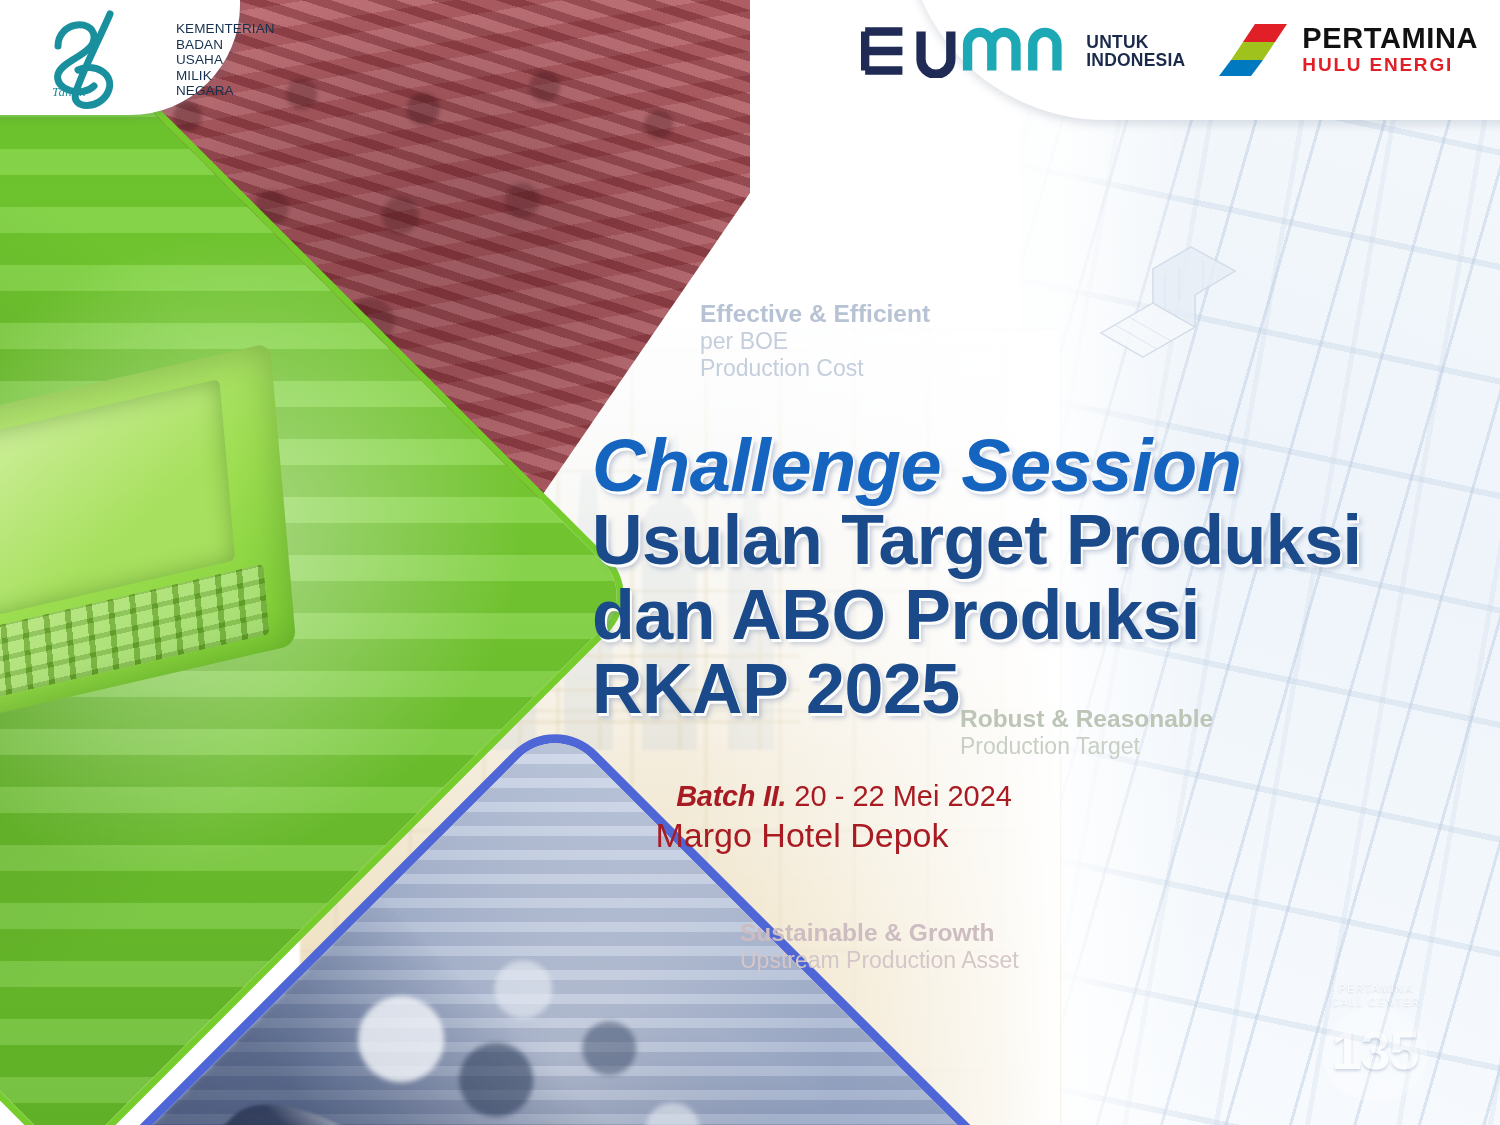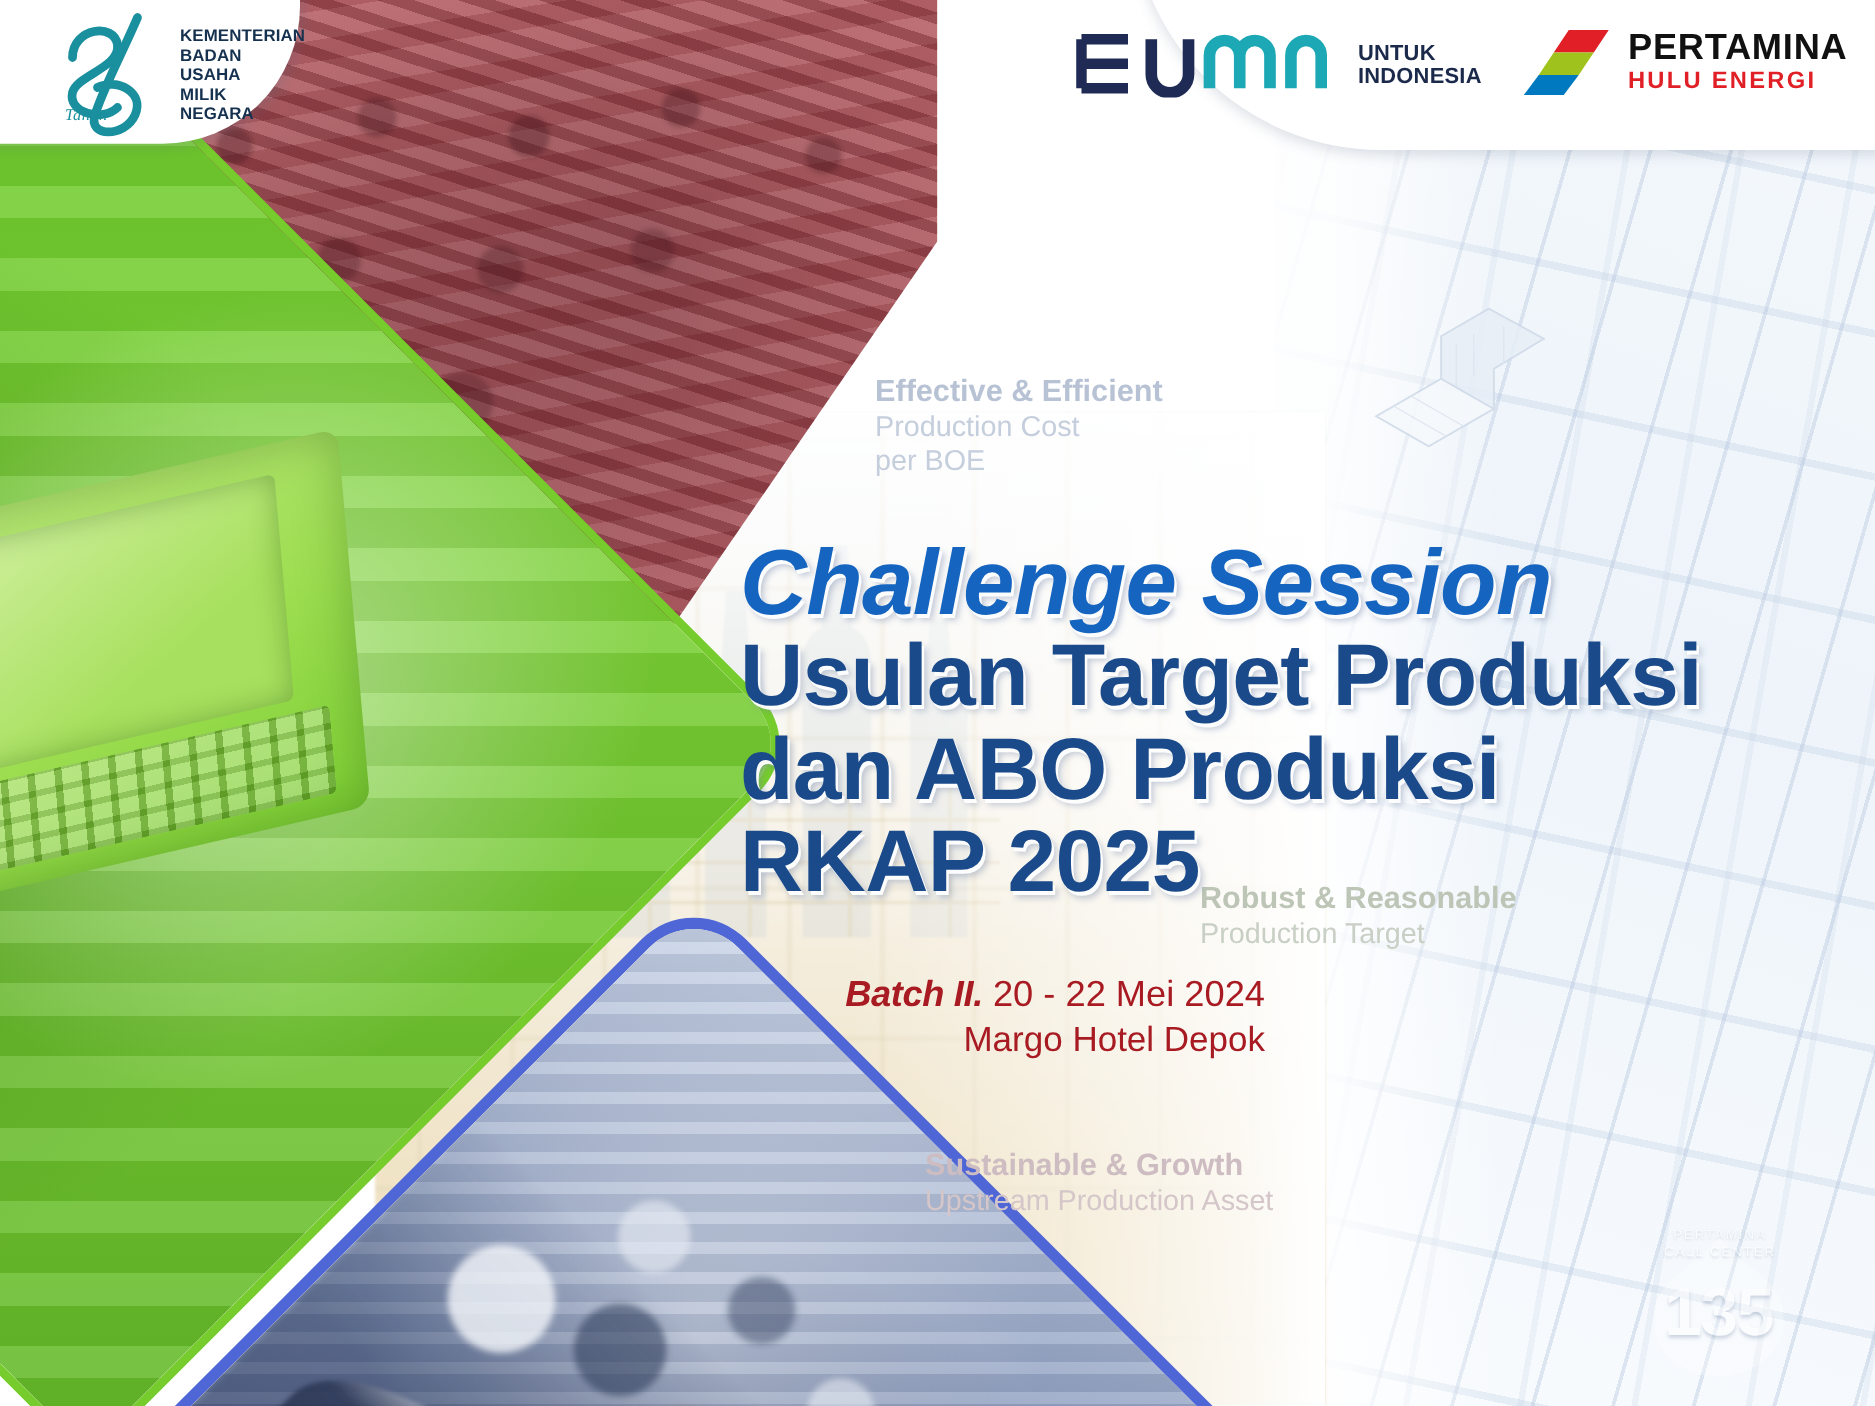--- a/index.html
+++ b/index.html
@@ -153,21 +153,21 @@
     position:absolute;left:-420px;top:-250px;width:660px;height:365px;
     background:#ffffff;border-bottom-right-radius:110px;
     box-shadow:2px 3px 9px rgba(90,105,130,.20);
   }
 
   
   .bumn26{position:absolute;left:38px;top:8px;display:flex;align-items:center;gap:8px;}
   .bumn26 .mark{position:relative;width:98px;height:104px;}
   .bumn26 .mini{position:absolute;left:14px;bottom:12px;font-family:"Liberation Serif",serif;
     font-style:italic;font-size:13px;color:#1a8f9e;letter-spacing:.4px;}
-  .bumn26 .kemen{font-size:13.5px;line-height:1.16;font-weight:700;color:#15314f;letter-spacing:.1px;}
+  .bumn26 .kemen{font-size:13.5px;line-height:1.16;font-weight:400;color:#15314f;letter-spacing:.1px;margin-left:32px;}
 
   .tr-logos{position:absolute;right:22px;top:22px;display:flex;align-items:flex-end;gap:34px;}
   .bumn-untuk{display:flex;align-items:center;gap:9px;}
   .bumn-untuk .wordmark{height:54px;display:block;}
   .bumn-untuk .tag{font-size:17.5px;font-weight:700;line-height:1.05;color:#1b2a4a;letter-spacing:.2px;}
   .pertamina{display:flex;align-items:center;gap:11px;}
   .pertamina .ptxt .p1{font-size:29px;font-weight:700;color:#111;letter-spacing:.6px;line-height:1;}
   .pertamina .ptxt .p2{font-size:19px;font-weight:700;color:#e01f26;letter-spacing:1.8px;line-height:1.25;}
 
   
@@ -192,21 +192,21 @@
   .t1{font-size:74px;font-weight:700;font-style:italic;color:#1565c0;line-height:1.02;
       text-shadow:2px 3px 0 rgba(255,255,255,.95), 4px 5px 5px rgba(120,135,170,.45);}
   .t2,.t3,.t4{font-size:70px;font-weight:700;color:#1a4a8a;line-height:1.06;
       text-shadow:2px 3px 0 rgba(255,255,255,.95), 4px 5px 5px rgba(120,135,170,.42);}
 
   
   .meta{position:absolute;left:592px;top:778px;width:420px;text-align:right;color:#a81b22;}
   .meta .row1{font-size:29px;line-height:1.25;}
   .meta .row1 .batch{font-weight:700;font-style:italic;letter-spacing:-.3px;}
   .meta .row1 .when{font-weight:400;}
-  .meta .row2{font-size:28px;line-height:1.25;}
+  .meta .row2{font-size:34px;line-height:1.25;text-align:center;}
 
   
   .cc{position:absolute;left:1315px;top:975px;width:120px;height:130px;opacity:.55;}
   .cc .cc-top{position:absolute;left:6px;top:6px;width:110px;text-align:center;
     font-size:10.5px;letter-spacing:1.6px;color:#ffffff;line-height:1.35;
     text-shadow:0 1px 2px rgba(120,140,170,.55);}
   .cc .cc-num{position:absolute;left:0;top:44px;width:120px;text-align:center;
     font-size:54px;font-weight:700;color:#ffffff;letter-spacing:-1px;
     text-shadow:0 2px 3px rgba(120,140,170,.6);}
 </style>
@@ -319,22 +319,22 @@
       <line x1="20" y1="100" x2="62" y2="124"></line>
         <line x1="34" y1="92" x2="76" y2="116"></line>
       <line x1="70" y1="50" x2="70" y2="84"></line>
         <line x1="84" y1="42" x2="84" y2="76"></line>
       <line x1="108" y1="36" x2="108" y2="66"></line>
     </g>
   </svg>
 
   <div class="wm wm-1">
     <div class="b">Effective &amp; Efficient</div>
+    <div class="n">per BOE</div>
     <div class="n">Production Cost</div>
-    <div class="n">per BOE</div>
   </div>
 
   <div class="wm wm-2">
     <div class="b">Robust &amp; Reasonable</div>
     <div class="n">Production Target</div>
   </div>
 
   <div class="wm wm-3">
     <div class="b">Sustainable &amp; Growth</div>
     <div class="n">Upstream Production Asset</div>

